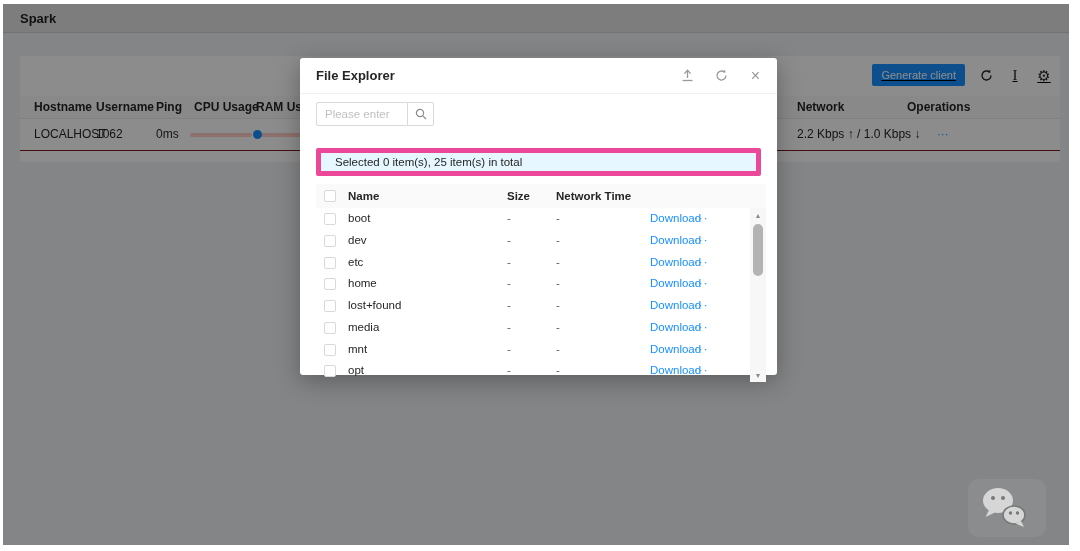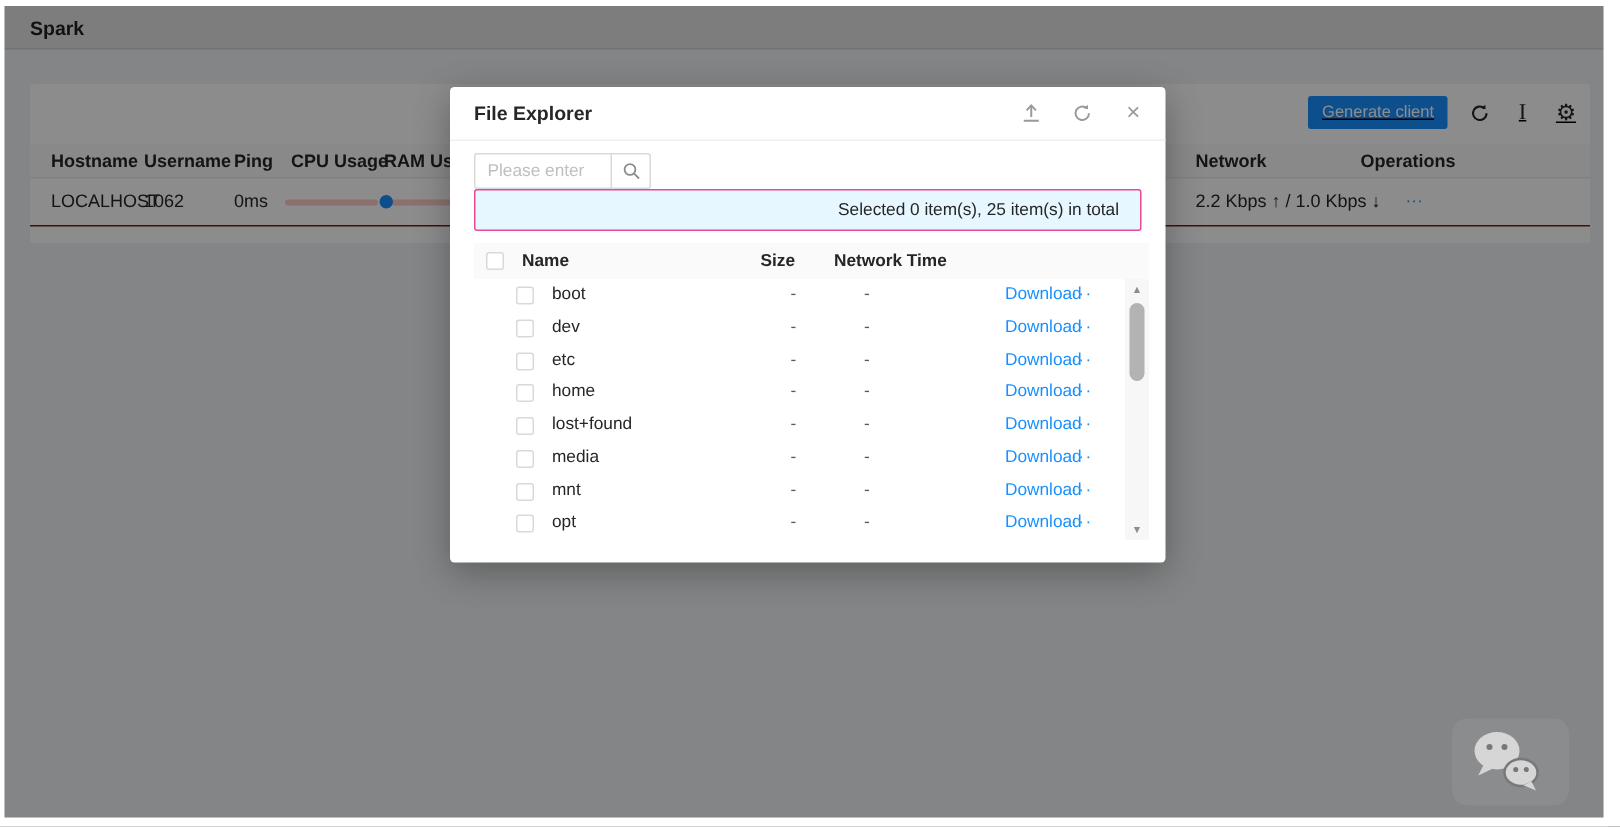--- a/index.html
+++ b/index.html
@@ -39,31 +39,31 @@
   .modal-actions { margin-left:auto; display:flex; align-items:center; gap:19px; color:#999999; }
   .m-icon { width:15px; height:15px; display:flex; align-items:center; justify-content:center; cursor:pointer; color:#999999; }
   .m-close { font-size:16px; line-height:1; }
   .modal-body { position:relative; padding:8px 16px 0 16px; }
 
   .search-row { display:flex; }
   .search-input { width:92px; height:24px; border:1px solid #d9d9d9; border-radius:2px 0 0 2px; padding:0 8px; font-size:11.5px; color:#262626; outline:none; font-family:inherit; }
   .search-input::placeholder { color:#bfbfbf; }
   .search-btn { width:26px; height:24px; background:#ffffff; border:1px solid #d9d9d9; border-left:none; border-radius:0 2px 2px 0; display:flex; align-items:center; justify-content:center; cursor:pointer; }
 
-  .alert { margin-top:0; height:28px; background:#e6f7ff; border:1px solid #ec4899; border-radius:2px; display:flex; align-items:center; padding:0 14px; font-size:11.5px; color:#262626;justify-content:flex-end; }
+  .alert { margin-top:22px; height:28px; background:#e6f7ff; border:5px solid #ec4899; border-radius:2px; display:flex; align-items:center; padding:0 14px; font-size:11.5px; color:#262626; }
 
   .ftable { margin-top:8px; position:relative; width:450px; }
   .ftable-head { position:relative; height:24px; background:#fafafa; font-size:11.5px; font-weight:600; color:#262626; }
   .ftable-head span { position:absolute; line-height:24px; }
   .fh-name { left:32px; } .fh-size { left:191px; } .fh-mtime { left:240px; }
   .checkbox { position:absolute; left:8px; top:6px; width:12px; height:12px; background:#ffffff; border:1px solid #d9d9d9; border-radius:2px; cursor:pointer; }
   .ftable-body { position:relative; height:174px; width:434px; overflow:hidden; }
   .frow { position:relative; height:21.75px; font-size:11.5px; color:#262626; }
   .frow .checkbox { top:5px; }
-  .frow span, .frow a { position:absolute; line-height:21.75px; white-space:nowrap;margin-left:20px; }
+  .frow span, .frow a { position:absolute; line-height:21.75px; white-space:nowrap; }
   .f-name { left:32px; } .f-size { left:191px; color:#595959; } .f-mtime { left:240px; color:#595959; }
   .f-dl { left:334px; color:#1890ff; text-decoration:none; cursor:pointer; }
   .f-more { left:378px; color:#1890ff; letter-spacing:1px; cursor:pointer; }
 
   .scrollbar { position:absolute; right:0; top:24px; width:16px; height:174px; background:#f7f7f7; }
   .sb-btn { position:absolute; left:0; width:16px; height:14px; display:flex; align-items:center; justify-content:center; font-size:7px; color:#8c8c8c; cursor:pointer; }
   .sb-up { top:0; } .sb-down { bottom:0; }
   .sb-thumb { position:absolute; left:3px; top:16px; width:10px; height:52px; background:#b3b3b3; border-radius:5px; cursor:pointer; }
 
   

